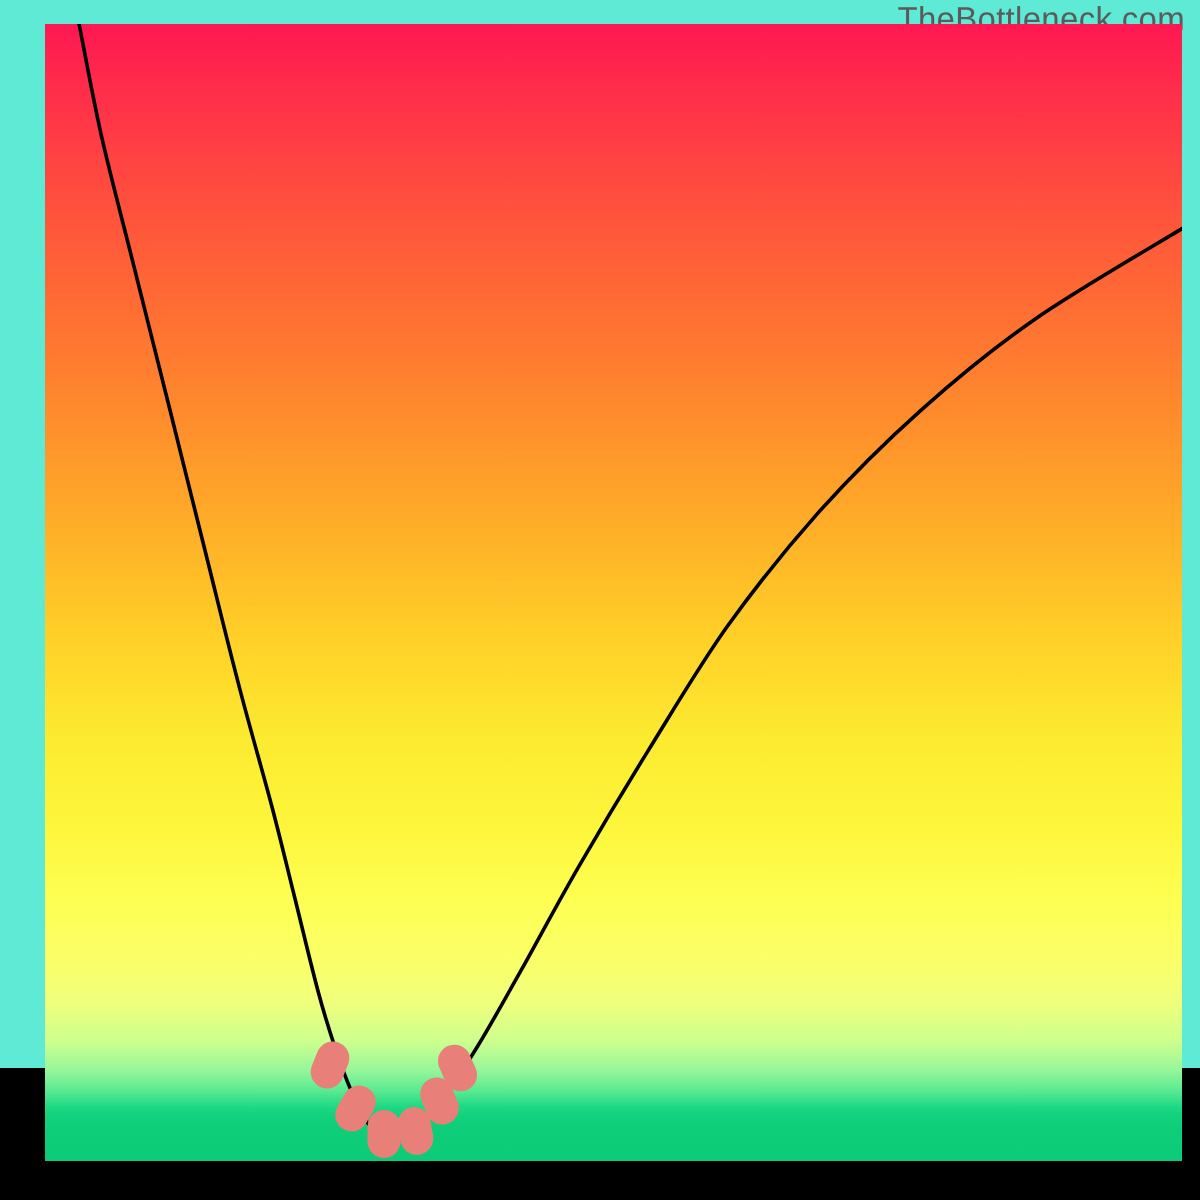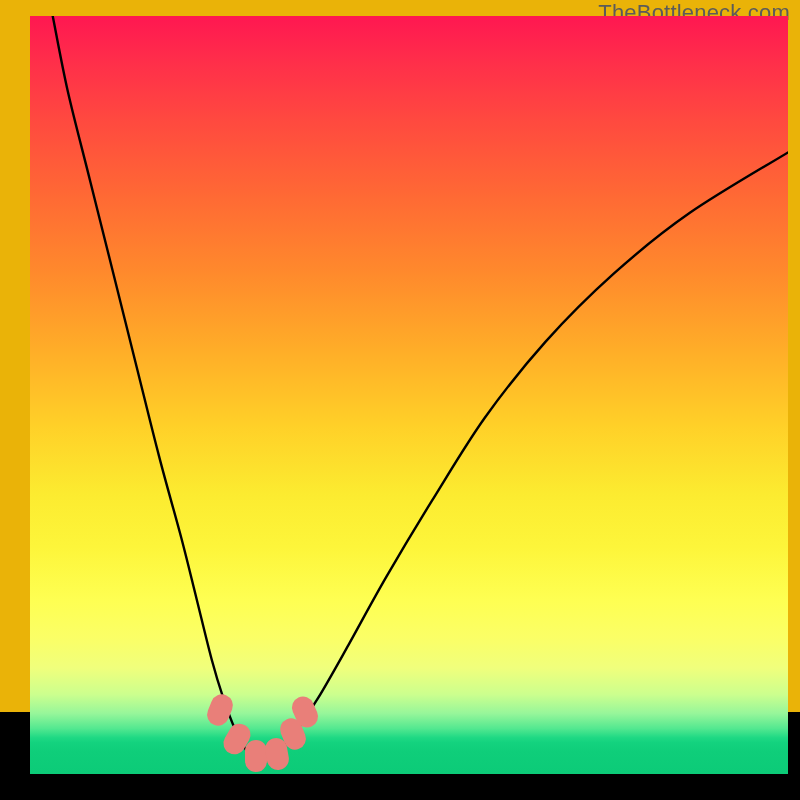--- a/index.html
+++ b/index.html
@@ -8,21 +8,21 @@
     width: 800px;
     height: 800px;
     background: #000;
     overflow: hidden;
     font-family: Arial, Helvetica, sans-serif;
   }
   .stage {
     position: relative;
     width: 800px;
     height: 712px;
-    background: #eab308;
+    background: #5eead4;
   }
   .plot {
     position: absolute;
     left: 30px;
     top: 16px;
     width: 758px;
     height: 758px;
     overflow: hidden;
   }
   .gradient {

